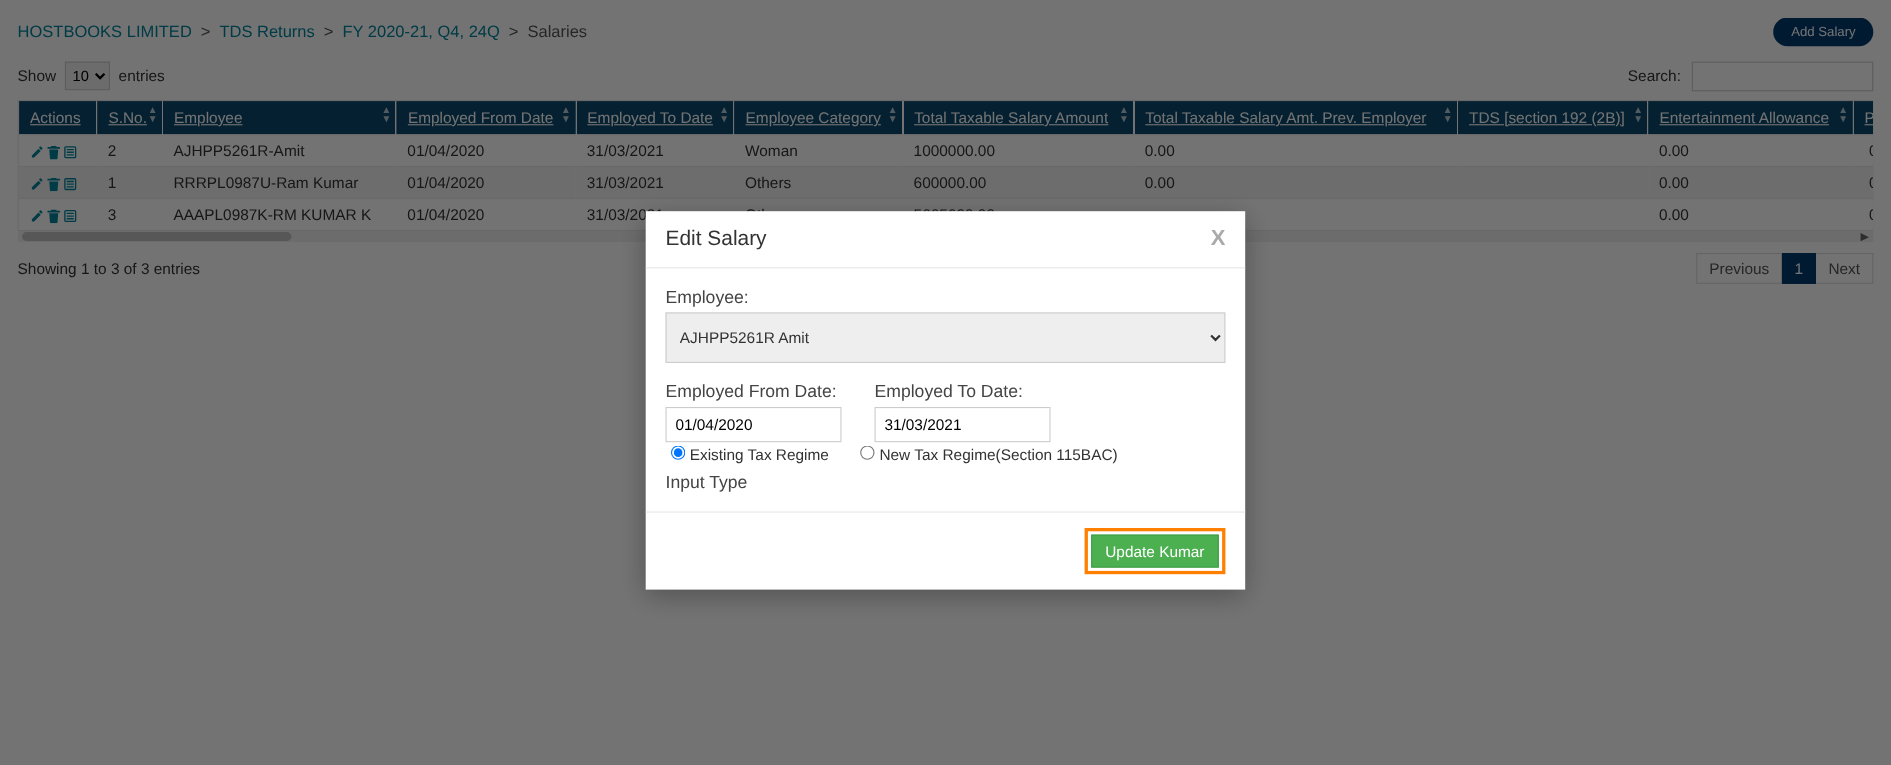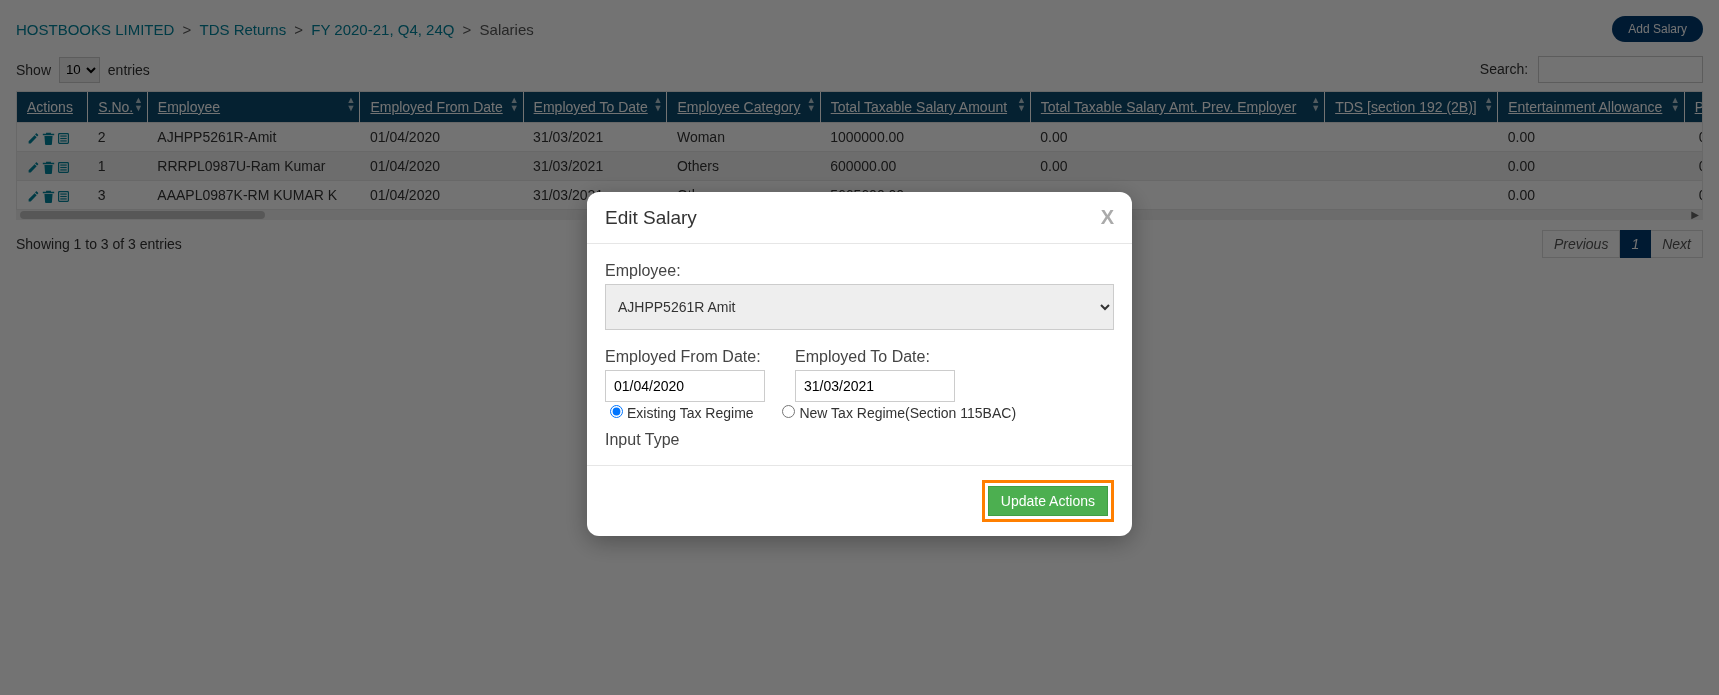--- a/index.html
+++ b/index.html
@@ -7,47 +7,47 @@
   body { width: 1719px; height: 695px; position: relative; overflow: hidden; background: #fff; }
 
   .page { padding: 16px; }
   .breadcrumb { font-size: 15px; margin-bottom: 10px; display:flex; align-items:center; justify-content:space-between;gap:32px;}
   .breadcrumb-left a { color: #00839b; text-decoration: none; font-weight: 500; }
   .breadcrumb-left .sep { color: #555; margin: 0 4px; }
   .breadcrumb-left .current { color: #555; }
 
   .btn-add { background: #003a70; color: #fff; border: none; padding: 6px 16px; border-radius: 14px; font-size: 12px; cursor:pointer;}
 
-  .table-controls { display:flex; justify-content:space-between; align-items:center; margin: 14px 0 8px 0; font-size:14px; color:#333;}
+  .table-controls { display:flex; justify-content:space-between; align-items:flex-start; margin: 14px 0 8px 0; font-size:14px; color:#333;}
   .length-control select { margin: 0 4px; padding: 2px 2px; border:1px solid #ccc; height:26px; }
   .search-control input { border:1px solid #ccc; height:27px; width:165px; margin-left:6px; padding:2px 6px;}
 
   .table-wrap { overflow-x:auto; border:1px solid #e6e6e6; }
   table.data { border-collapse: collapse; width: 1700px; table-layout: auto; font-size:14px;}
   table.data thead th { background: #0c4a6e; color: #fff; font-weight:400; text-align:left; padding: 7px 10px; border-right:1px solid rgba(255,255,255,0.25); position:relative; white-space:nowrap;text-decoration:underline;}
   table.data thead th .sort { position:absolute; right:4px; top:4px; font-size:9px; line-height:8px; opacity:0.7; }
   table.data tbody td { padding: 6px 10px; border-top:1px solid #e6e6e6; white-space:nowrap; }
   table.data tbody tr:nth-child(odd) td { background:#ffffff; }
   table.data tbody tr:nth-child(even) td { background:#f2f2f2; }
   td.num, th.num { text-align:right; }
   .actions-cell svg { width:13px; height:13px; vertical-align:middle; margin-right:2px; }
   .actions-cell span { cursor:pointer; display:inline-block; }
 
   .hscroll { height:10px; background:#f0f0f0; position:relative; }
   .hscroll .thumb { position:absolute; left:4px; top:1px; height:8px; width:245px; background:#c2c2c2; border-radius:4px; }
   .hscroll .arrow { position:absolute; right:4px; top:-1px; font-size:10px; color:#666;}
 
   .table-footer { display:flex; justify-content:space-between; align-items:center; margin-top:10px;}
-  .pagination { display:flex;font-style:italic; }
+  .pagination { display:flex; }
   .pagination .pg { border:1px solid #dcdcdc; padding:5px 11px; color:#555; background:#fff; cursor:pointer;}
   .pagination .pg.active { background:#003a70; color:#fff; border-color:#003a70; }
   .pagination .pg + .pg { border-left:none;}
 
   .overlay { position:absolute; inset:0; background: rgba(0,0,0,0.55); display:flex; align-items:flex-start; justify-content:center; }
-  .modal { width: 545px; background:#fff; border-radius:12px; margin-top:192px; box-shadow:0 6px 24px rgba(0,0,0,0.3);}
+  .modal { width: 545px; background:#fff; border-radius:0; margin-top:192px; box-shadow:0 6px 24px rgba(0,0,0,0.3);}
   .modal-header { padding: 14px 18px; border-bottom:1px solid #e6e6e6; display:flex; justify-content:space-between; align-items:center;}
   .modal-header h3 { font-size:19px; font-weight:400; margin:0; color:#333;}
   .modal-close { font-size:20px; font-weight:600; color:#aaa; cursor:pointer; font-family: Arial, sans-serif;}
   .modal-body { padding: 18px 18px 12px 18px; }
   .form-label { font-size:16px; color:#444; display:block; margin-bottom:4px;}
   .form-select { width:100%; height:46px; border:1px solid #ccc; background:#eee; padding:0 8px; font-size:14px; color:#333;}
   .form-row { display:flex; gap:30px; margin-top:18px;}
   .form-col { flex: 0 0 160px;}
   .form-input { width:160px; height:32px; border:1px solid #ccc; padding:0 8px; font-size:14px;}
   .section-lab { margin-top:22px; margin-bottom:6px;}
@@ -215,17 +215,17 @@
 
       <div class="radio-row">
         <label><input type="radio" name="regime" checked="" style=""><span>Existing Tax Regime</span></label>
         <label><input type="radio" name="regime" style=""><span>New Tax Regime(Section 115BAC)</span></label>
       </div>
 
       <div class="form-label" style="margin-top:10px;">Input Type</div>
     </div>
     <div class="modal-footer">
       <span class="btn-update-wrap">
-        <button class="btn-update">Update Actions</button>
+        <button class="btn-update">Update Kumar</button>
       </span>
     </div>
   </div>
 </div>
 
 </body></html>

